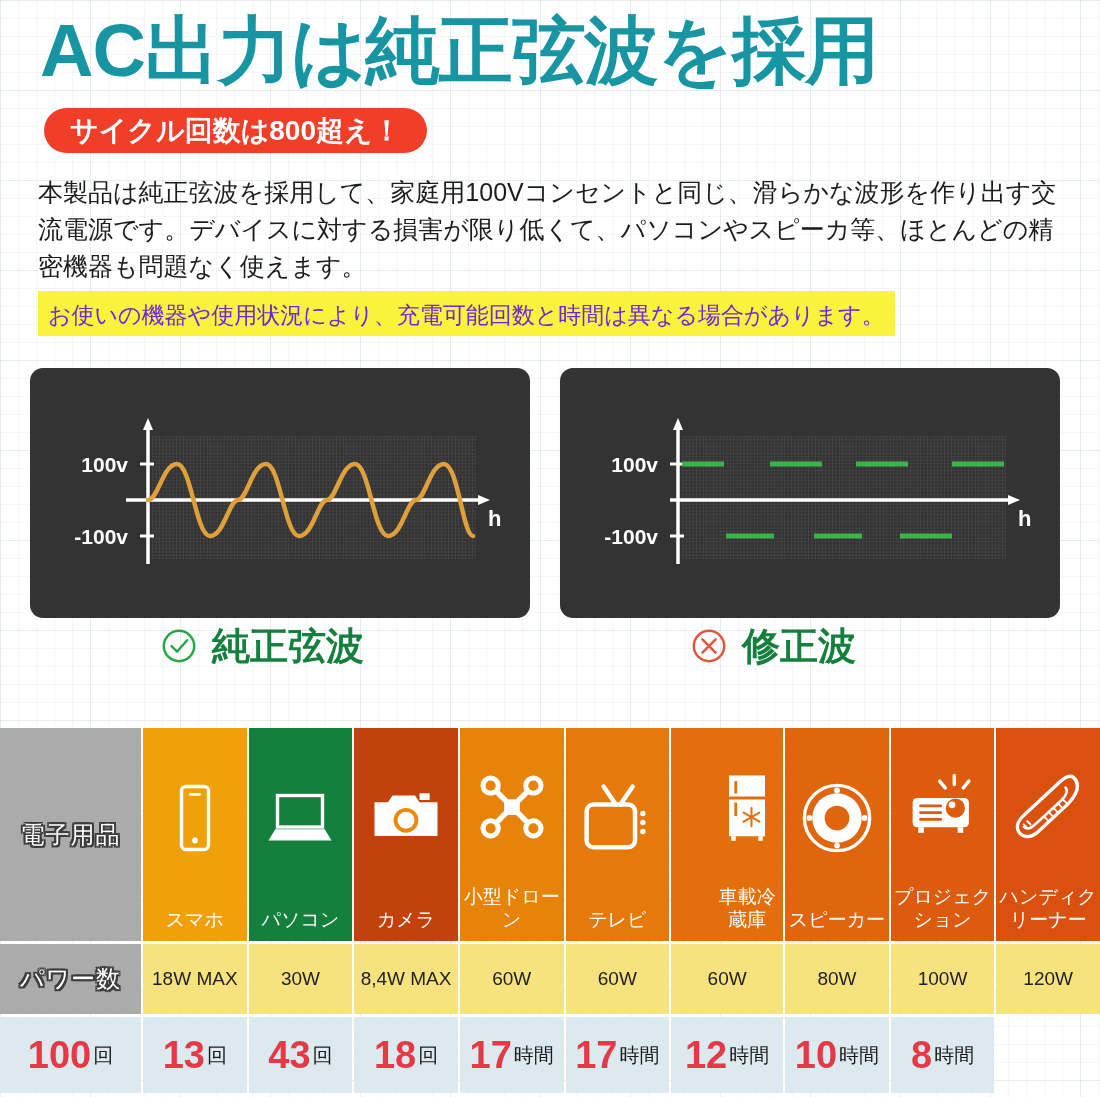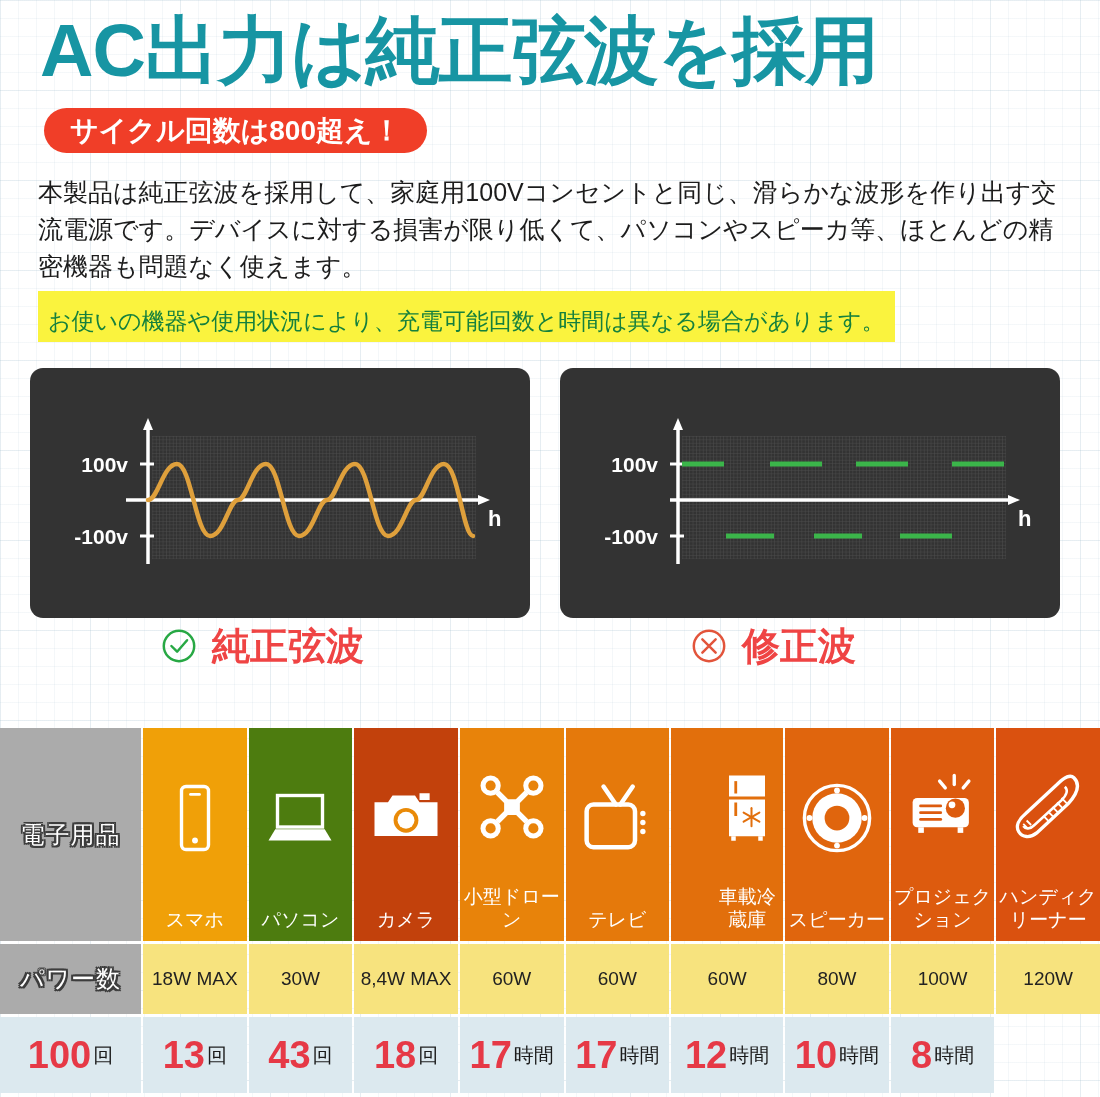--- a/index.html
+++ b/index.html
@@ -41,40 +41,40 @@
     letter-spacing:0px; white-space:nowrap;
   }
 
   
   .body-text {
     position:absolute; left:38px; top:174px; width:1030px;
     font-size:25px; line-height:37px; color:#1c1c1c;
   }
   .note {
     position:absolute; left:38px; top:291px;
-    background:#FAF33E; padding:16px 10px 7px 10px;
-    font-size:23px; line-height:28px; color:#15803d;
+    background:#FAF33E; padding:10px 10px 7px 10px;
+    font-size:23px; line-height:28px; color:#6d28d9;
     white-space:nowrap;
   }
 
   
   .panel {
     position:absolute; top:368px;
     width:500px; height:250px;
     background:#333333; border-radius:13px;
   }
   .panel.left { left:30px; }
   .panel.right { left:560px; }
 
   .plot { position:absolute; left:0; top:0; width:100%; height:100%; }
 
   .cap {
     position:absolute; top:618px; height:56px;
     display:flex; align-items:center; gap:14px;
-    font-size:38px; font-weight:bold; color:#ef4444;
+    font-size:38px; font-weight:bold; color:#15803d;
   }
   .cap.left { left:160px; }
   .cap.right { left:690px; }
   .mark { width:38px; height:38px; flex:0 0 38px; }
 
   
   .table {
     position:absolute; left:0; top:728px;
     width:1100px; height:366px;
     display:grid;
@@ -196,21 +196,21 @@
     <div class="cell dev" style="background: rgb(240, 160, 8);">
       <div class="ico">
         <svg viewBox="0 0 64 64">
           <rect x="20" y="4" width="24" height="56" rx="4" fill="none" stroke="#fff" stroke-width="3"></rect>
           <line x1="28" y1="11" x2="36" y2="11" stroke="#fff" stroke-width="2.4" stroke-linecap="round"></line>
           <circle cx="32" cy="52" r="2.6" fill="#fff"></circle>
         </svg>
       </div>
       <div class="nm">スマホ</div>
     </div>
-    <div class="cell dev" style="background: #4d7c0f;">
+    <div class="cell dev" style="background: #15803d;">
       <div class="ico">
         <svg viewBox="0 0 64 64">
           <rect x="12" y="12" width="40" height="28" fill="none" stroke="#fff" stroke-width="3"></rect>
           <path d="M4 52 L10 42 L54 42 L60 52 Z" fill="#fff"></path>
         </svg>
       </div>
       <div class="nm">パソコン</div>
     </div>
     <div class="cell dev" style="background: #c2410c;">
       <div class="ico">

